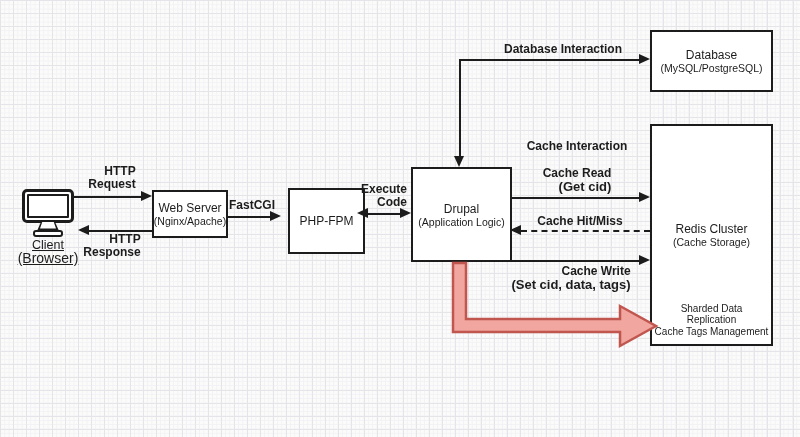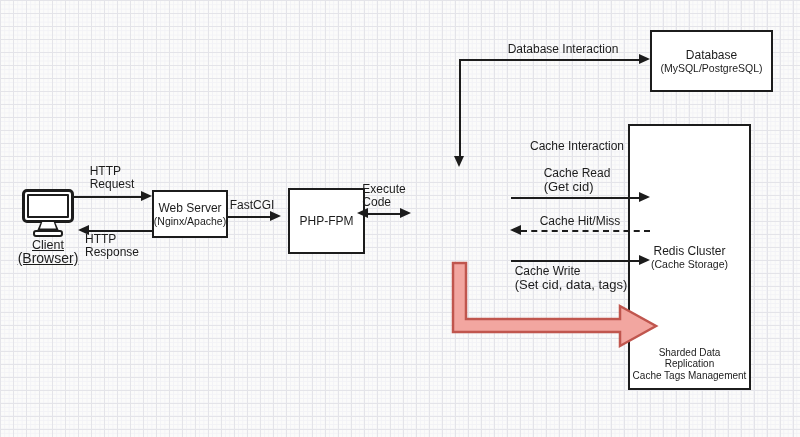--- a/index.html
+++ b/index.html
@@ -31,21 +31,21 @@
   .box-title{font-size:12px;line-height:14px;white-space:nowrap;}
   .box-sub{font-size:10.5px;line-height:12px;white-space:nowrap;}
   .redis-features{position:absolute;bottom:7px;left:0;right:0;text-align:center;font-size:10px;line-height:11.5px;}
   .hline{position:absolute;height:2px;background:var(--line);}
   .vline{position:absolute;width:2px;background:var(--line);}
   .dashline{position:absolute;height:0;border-top:2px dashed var(--line);}
   .ah{position:absolute;width:0;height:0;}
   .ah.right{border-top:5.5px solid transparent;border-bottom:5.5px solid transparent;border-left:11px solid var(--line);}
   .ah.left{border-top:5.5px solid transparent;border-bottom:5.5px solid transparent;border-right:11px solid var(--line);}
   .ah.down{border-left:5.5px solid transparent;border-right:5.5px solid transparent;border-top:11px solid var(--line);}
-  .edge-label{position:absolute;transform:translateX(-50%);text-align:left;font-size:12px;line-height:13px;white-space:nowrap;}
+  .edge-label{position:absolute;transform:translateX(-50%);text-align:right;font-size:12px;line-height:13px;white-space:nowrap;font-weight:bold;}
   .edge-label .sub{font-size:13px;}
   
   .monitor{position:absolute;left:22px;top:189px;width:52px;height:34px;border:3px solid var(--line);border-radius:5px;background:var(--box-fill);}
   .monitor .screen{position:absolute;left:2px;top:2px;right:2px;bottom:2px;border:2px solid var(--line);border-radius:1px;background:var(--box-fill);}
   .stand-neck{position:absolute;left:37px;top:222px;width:22px;height:9px;background:var(--line);clip-path:polygon(18% 0,82% 0,100% 100%,0 100%);}
   .stand-neck::after{content:"";position:absolute;left:3px;top:0;width:16px;height:6.5px;background:var(--box-fill);clip-path:polygon(14% 0,86% 0,100% 100%,0 100%);}
   .stand-base{position:absolute;left:33px;top:230px;width:30px;height:7px;border:2px solid var(--line);border-radius:3px;background:var(--box-fill);}
   .client-label{position:absolute;left:48px;transform:translateX(-50%);text-align:center;white-space:nowrap;text-decoration:underline;}
   .red-arrow-svg{position:absolute;left:0;top:0;pointer-events:none;}
   .red-arrow-svg polygon{fill:var(--invalidation-fill);stroke:var(--invalidation-stroke);stroke-width:2.5;stroke-linejoin:miter;}
@@ -65,27 +65,31 @@
 
   <div class="box" style="left:152px;top:190px;width:76px;height:48px">
     <div class="box-title">Web Server</div>
     <div class="box-sub">(Nginx/Apache)</div>
   </div>
 
   <div class="box" style="left:288px;top:188px;width:77px;height:66px">
     <div class="box-title">PHP-FPM</div>
   </div>
 
+  <div class="box" style="left:411px;top:167px;width:101px;height:95px">
+    <div class="box-title">Drupal</div>
+    <div class="box-sub">(Application Logic)</div>
+  </div>
 
   <div class="box" style="left:650px;top:30px;width:123px;height:62px">
     <div class="box-title">Database</div>
     <div class="box-sub">(MySQL/PostgreSQL)</div>
   </div>
 
-  <div class="box" style="left:628px;top:124px;width:123px;height:266px">
+  <div class="box" style="left:650px;top:124px;width:123px;height:222px">
     <div class="box-title">Redis Cluster</div>
     <div class="box-sub">(Cache Storage)</div>
     <div class="redis-features">
       <div>Sharded Data</div>
       <div>Replication</div>
       <div>Cache Tags Management</div>
     </div>
   </div>
 
   <div class="hline" style="left:74px;top:196px;width:69px"></div>

